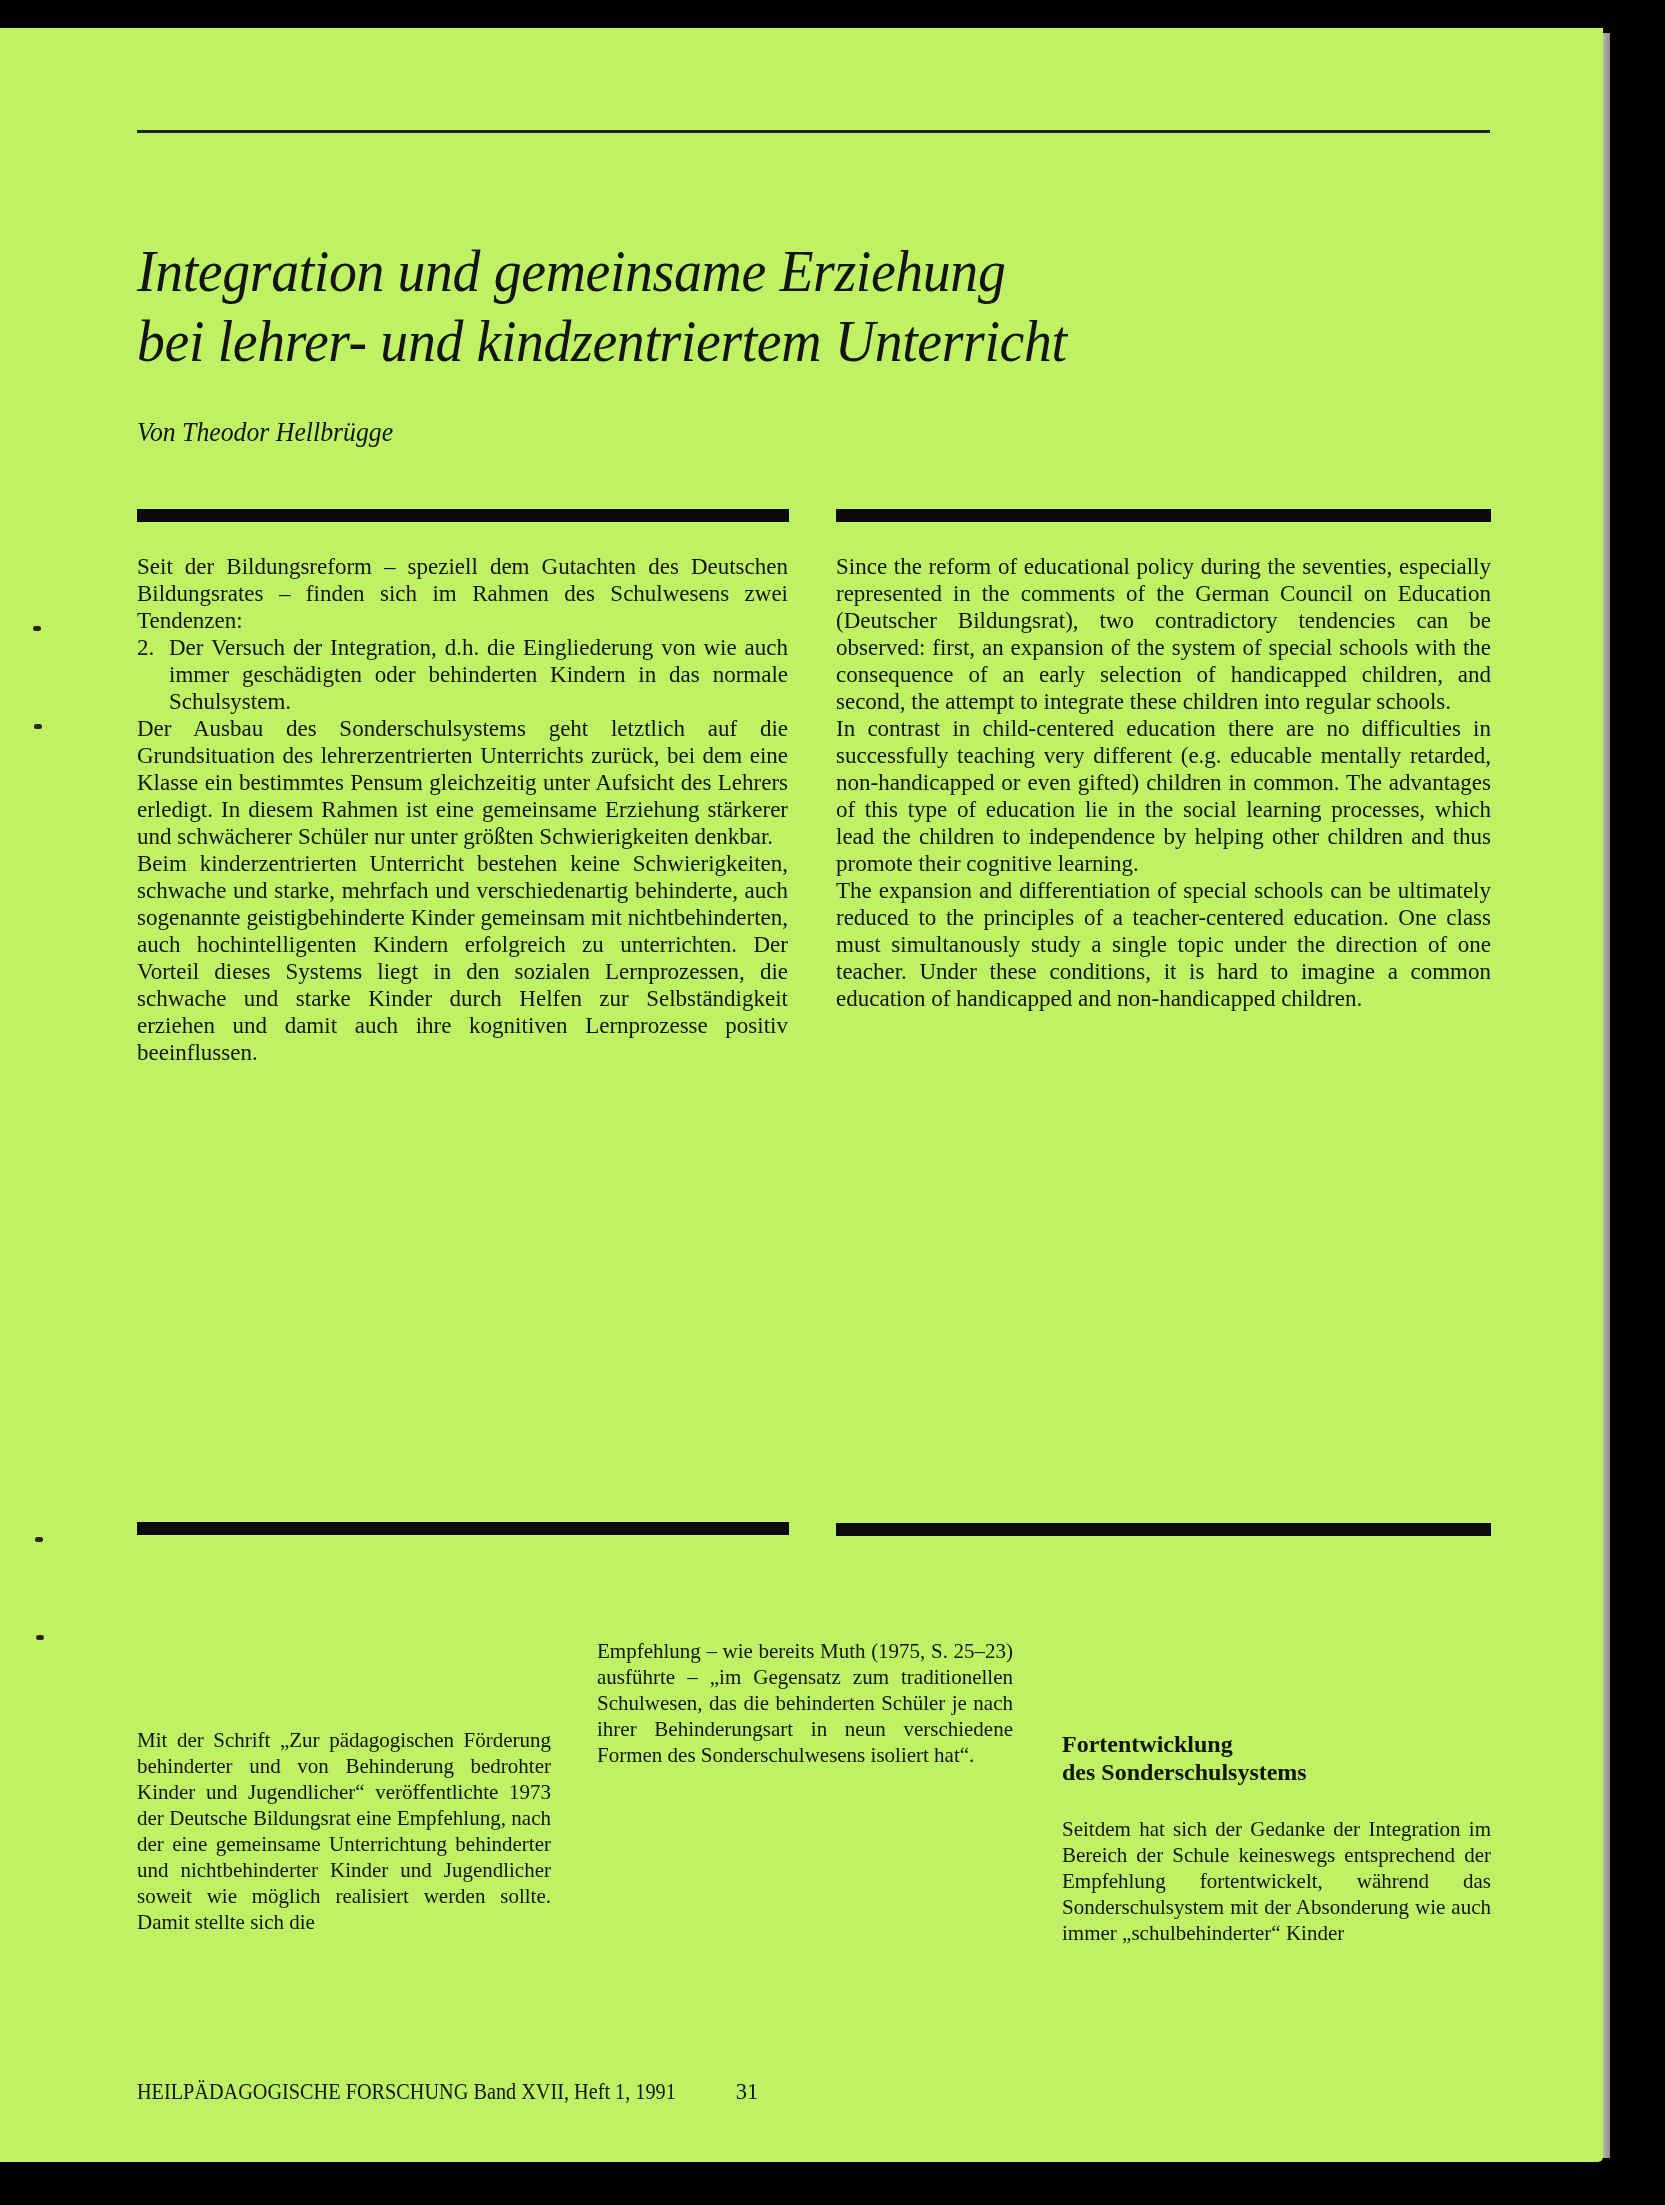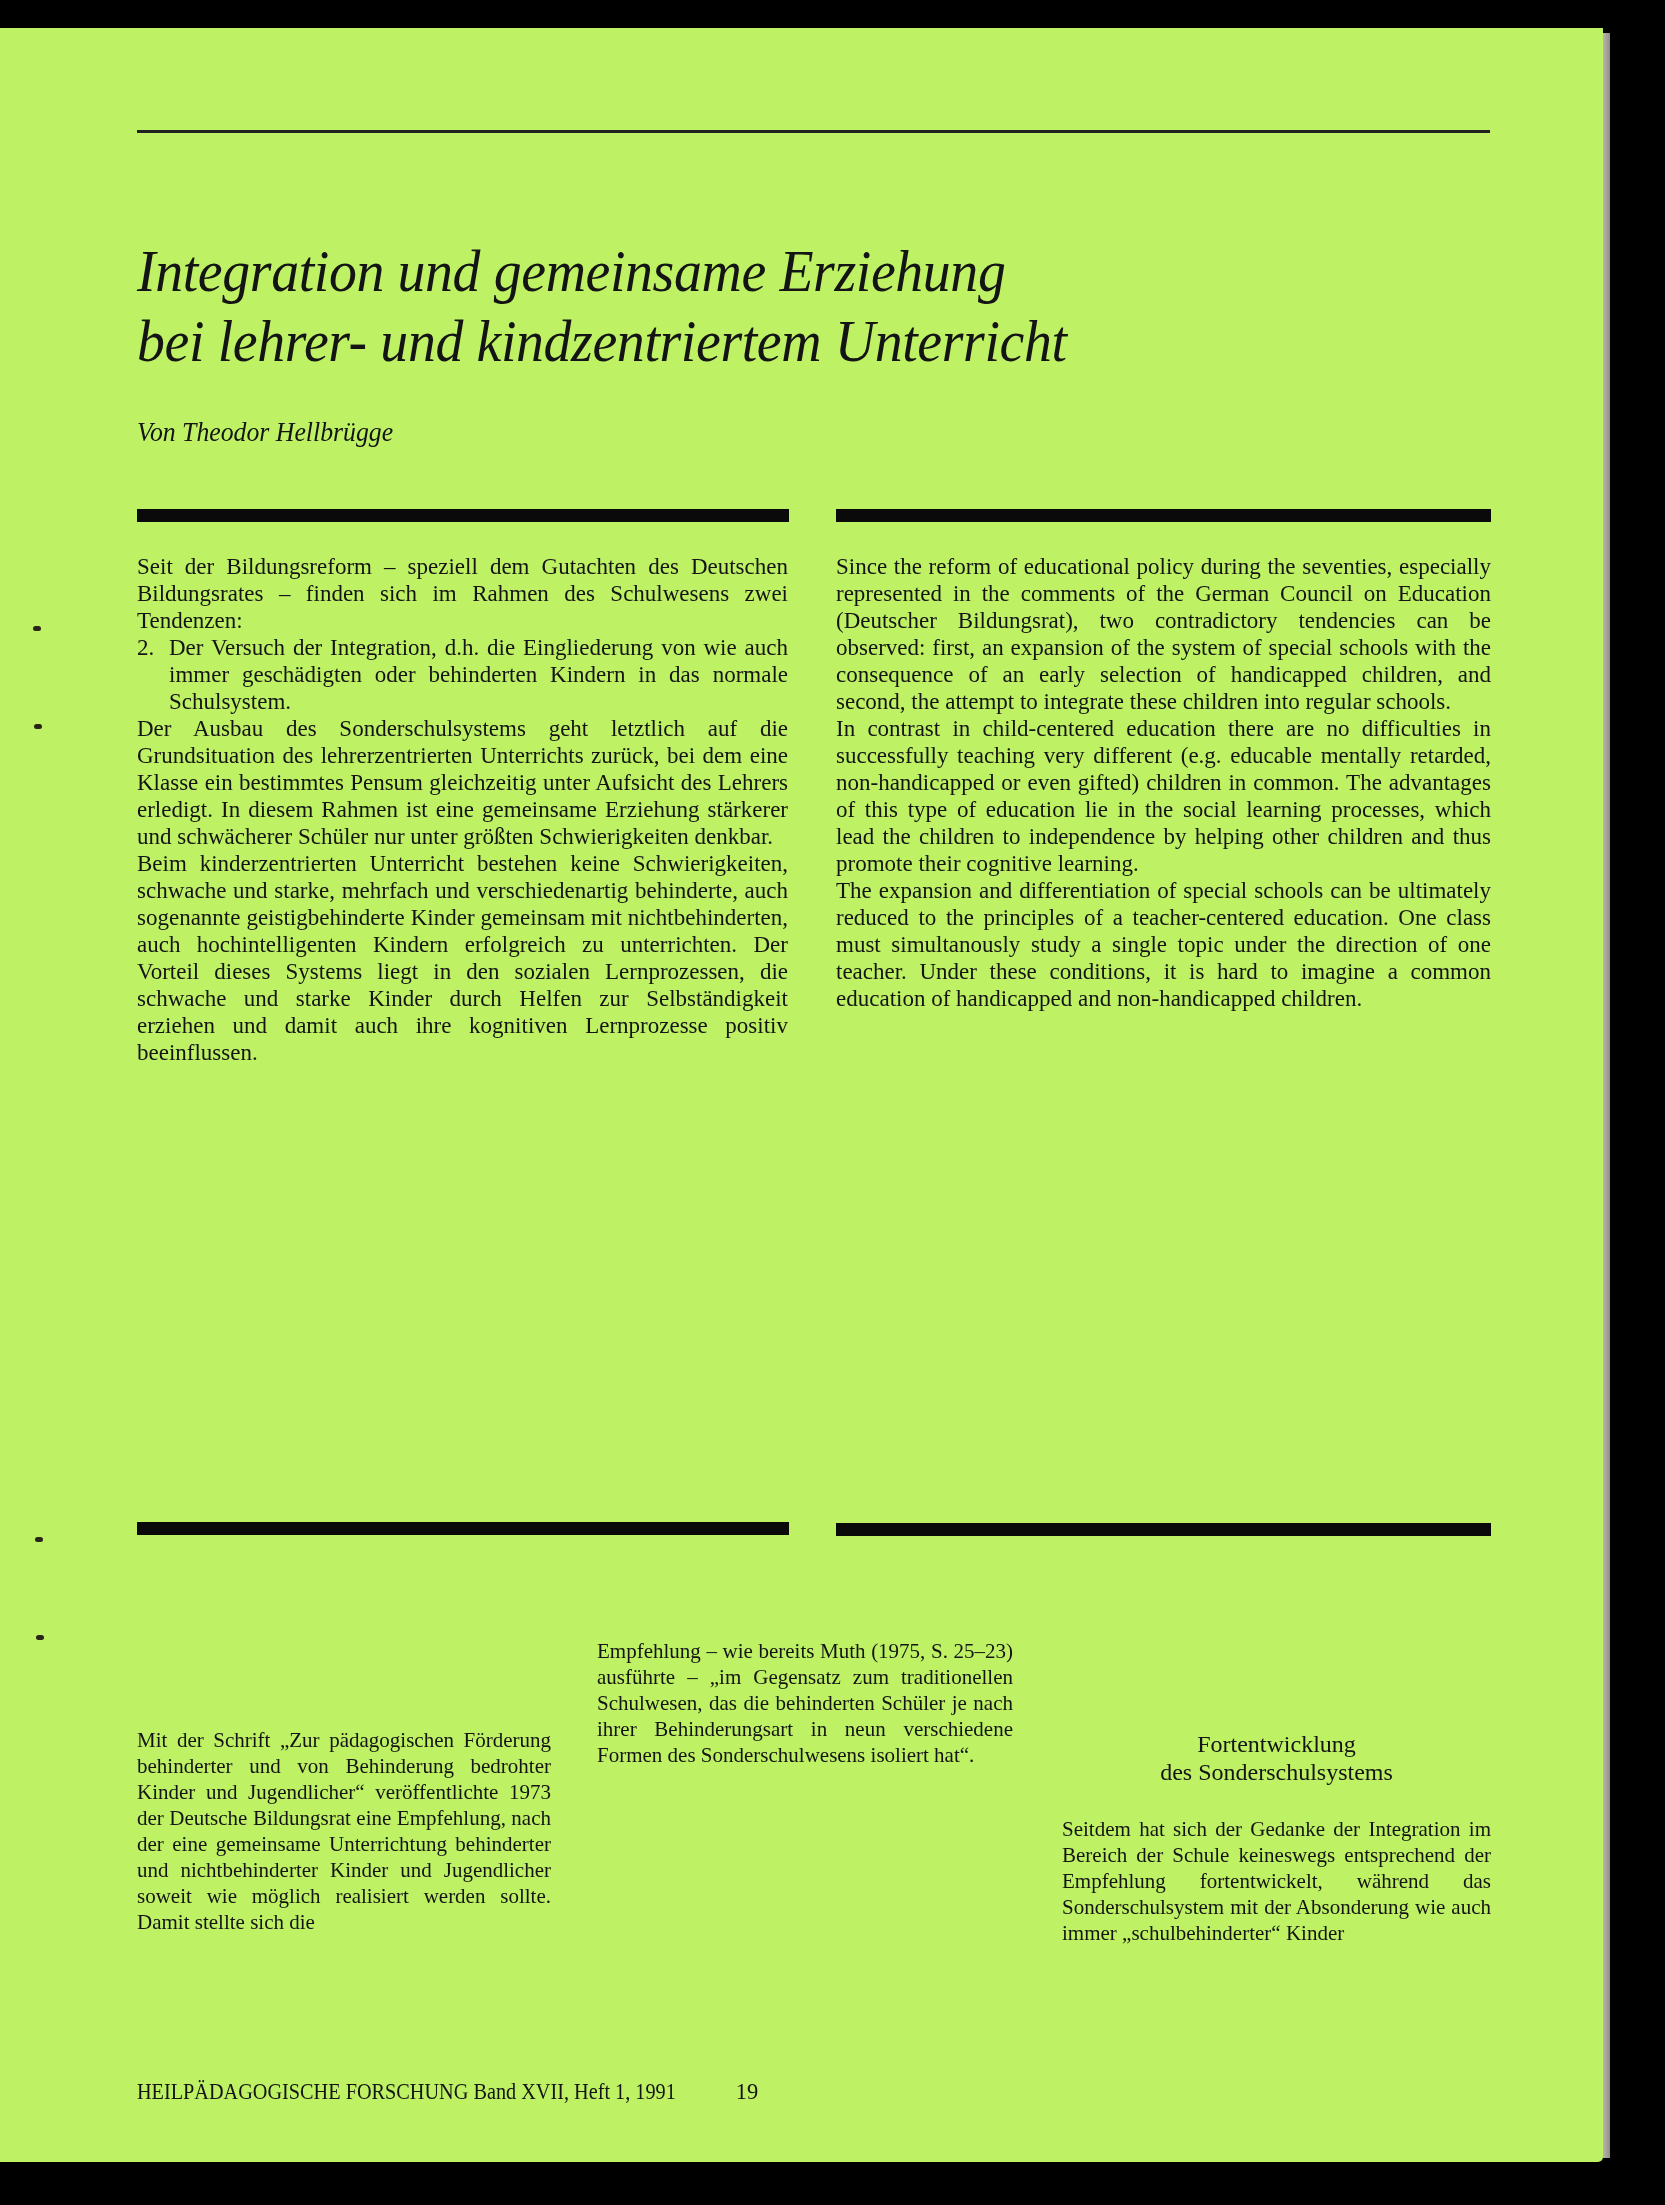--- a/index.html
+++ b/index.html
@@ -80,24 +80,24 @@
   .body-col {
     position: absolute;
     width: 414px;
     font-size: 21px;
     line-height: 26px;
     text-align: justify;
   }
   .body-col p { margin: 0; }
   .section-head {
     margin: 0 0 30px 0;
-    font-weight: normal;
+    font-weight: bold;
     font-size: 24px;
     line-height: 28px;
-    text-align: center;
+    text-align: left;
   }
   .footer {
     position: absolute;
     left: 137px; top: 2050px;
     width: 1354px;
     font-size: 22.5px;
     line-height: 27px;
     display: flex;
     justify-content: flex-start;
   }
@@ -152,18 +152,18 @@
   <div class="body-col" style="left:1062px; top:1702px; width:429px;">
     <h2 class="section-head">
       <span>Fortentwicklung</span><br>
       <span>des Sonderschulsystems</span>
     </h2>
     <p>Seitdem hat sich der Gedanke der Integration im Bereich der Schule keineswegs entsprechend der Empfehlung fortentwickelt, während das Sonderschulsystem mit der Absonderung wie auch immer „schulbehinderter“ Kinder</p>
   </div>
 
   <div class="footer">
     <span class="footer-left">HEILPÄDAGOGISCHE FORSCHUNG  Band XVII, Heft 1, 1991</span>
-    <span>19</span>
+    <span>31</span>
   </div>
 </div>
 
 <div class="page-edge"></div>
 
 
 </body></html>

